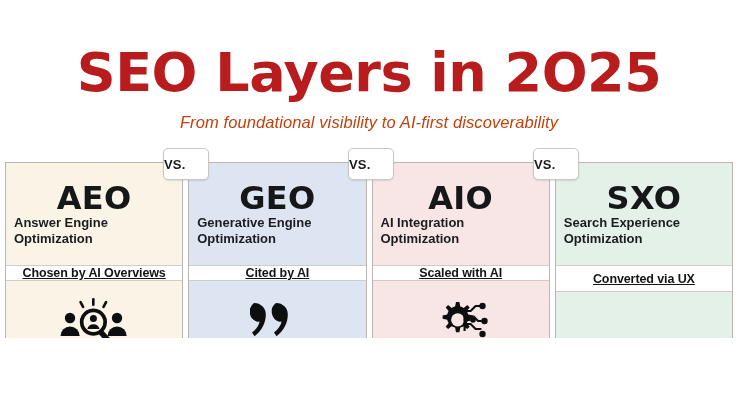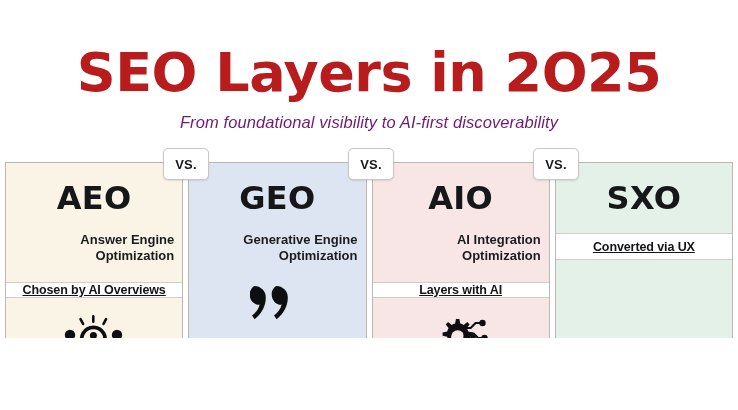--- a/index.html
+++ b/index.html
@@ -30,21 +30,21 @@
     letter-spacing: -0.5px;
     color: #b91c1c;
     margin: 0;
     font-family: "DejaVu Sans", sans-serif;
   }
   .subtitle {
     font-size: 16.5px;
     line-height: 20px;
     font-style: italic;
     font-weight: 500;
-    color: #701a75;
+    color: #c2410c;
     margin: 10px 0 0 0;
     letter-spacing: 0.1px;
     text-align: center;
   }
 
   
   .board {
     position: absolute;
     top: 162px;
     left: 5px;
@@ -70,22 +70,21 @@
     font-weight: 700;
     letter-spacing: 0.3px;
     margin-top: 18px;
     color: #161719;
     font-family: "DejaVu Sans", sans-serif;
   }
   .card-fullname {
     font-size: 13px;
     line-height: 16px;
     font-weight: 700;
-    text-align: right;
-    margin-top: 17px;
+    text-align: left;
     padding: 0 8px;
     color: #1b1c1f;
   }
   .card-band {
     width: 100%;
     background: #ffffff;
     border-top: 1px solid #cfcdc8;
     border-bottom: 1px solid #cfcdc8;
     margin-top: 18px;
     height: 25px;
@@ -114,21 +113,20 @@
   .vs-badge {
     position: absolute;
     top: 148px;
     width: 44px;
     height: 30px;
     background: #ffffff;
     border: 1px solid #c9c7c2;
     border-radius: 5px;
     display: flex;
     align-items: center;
-    justify-content: center;
     box-shadow: 0 1px 2px rgba(0,0,0,0.10);
     z-index: 5;
   }
   .vs-badge span {
     font-size: 13px;
     font-weight: 700;
     color: #17181a;
     letter-spacing: 0.2px;
   }
   .vs-1 { left: 163px; }
@@ -172,35 +170,38 @@
 
           <rect x="44.5" y="31.5" width="5.6" height="13" rx="2.6" transform="rotate(-43 47.3 38)"></rect>
         </g>
       </svg>
     </div>
   </div>
 
   <div class="card" style="background:#dde5f2;">
     <div class="card-acronym">GEO</div>
     <div class="card-fullname">Generative Engine Optimization</div>
+    <div class="card-band">
+      <span class="card-band-text">Cited by AI</span>
+    </div>
     <div class="card-icon">
       <svg width="54" height="46" viewBox="0 0 54 46">
         <g fill="#0d0e10">
           <path d="M4 5 a11.5 11.5 0 0 1 11.8 11.8 c0 8.2 -4.2 16.2 -11.2 21.4 l-2.6 -3.6 c4.2 -3.3 6.8 -7.2 7.6 -11.2 a11 11 0 0 1 -2.4 0.3 A10.6 10.6 0 0 1 4 5 z"></path>
           <path d="M26 5 a11.5 11.5 0 0 1 11.8 11.8 c0 8.2 -4.2 16.2 -11.2 21.4 l-2.6 -3.6 c4.2 -3.3 6.8 -7.2 7.6 -11.2 a11 11 0 0 1 -2.4 0.3 A10.6 10.6 0 0 1 26 5 z"></path>
         </g>
       </svg>
     </div>
   </div>
 
   <div class="card" style="background:#f8e6e6;">
     <div class="card-acronym">AIO</div>
     <div class="card-fullname">AI Integration Optimization</div>
     <div class="card-band">
-      <span class="card-band-text">Layers with AI</span>
+      <span class="card-band-text">Scaled with AI</span>
     </div>
     <div class="card-icon">
       <svg width="66" height="46" viewBox="0 0 66 46">
         <g fill="#0d0e10" stroke="#0d0e10">
 
           <path stroke="none" d="M28 4 l3.4 0 0.9 4.6 a15 15 0 0 1 3.4 1.4 l3.6 -2.9 2.4 2.4 -2.9 3.6 a15 15 0 0 1 1.4 3.4 l4.6 0.9 0 3.4 -4.6 0.9 a15 15 0 0 1 -1.4 3.4 l2.9 3.6 -2.4 2.4 -3.6 -2.9 a15 15 0 0 1 -3.4 1.4 l-0.9 4.6 -3.4 0 -0.9 -4.6 a15 15 0 0 1 -3.4 -1.4 l-3.6 2.9 -2.4 -2.4 2.9 -3.6 a15 15 0 0 1 -1.4 -3.4 l-4.6 -0.9 0 -3.4 4.6 -0.9 a15 15 0 0 1 1.4 -3.4 l-2.9 -3.6 2.4 -2.4 3.6 2.9 a15 15 0 0 1 3.4 -1.4 z"></path>
 
           <circle cx="29.7" cy="21.8" r="6.6" fill="#f8e6e6" stroke="none"></circle>
 
           <rect x="35.5" y="11" width="2.2" height="22" fill="#0d0e10" stroke="none"></rect>
@@ -218,20 +219,21 @@
             <circle cx="54.5" cy="36" r="3.2"></circle>
             <circle cx="45" cy="22" r="2.8"></circle>
           </g>
         </g>
       </svg>
     </div>
   </div>
 
   <div class="card" style="background:#e3f1e8;">
     <div class="card-acronym">SXO</div>
+    <div class="card-fullname">Search Experience Optimization</div>
     <div class="card-band">
       <span class="card-band-text">Converted via UX</span>
     </div>
   </div>
 
 </div>
 
 <div class="vs-badge vs-1">
   <span>VS.</span>
 </div>

